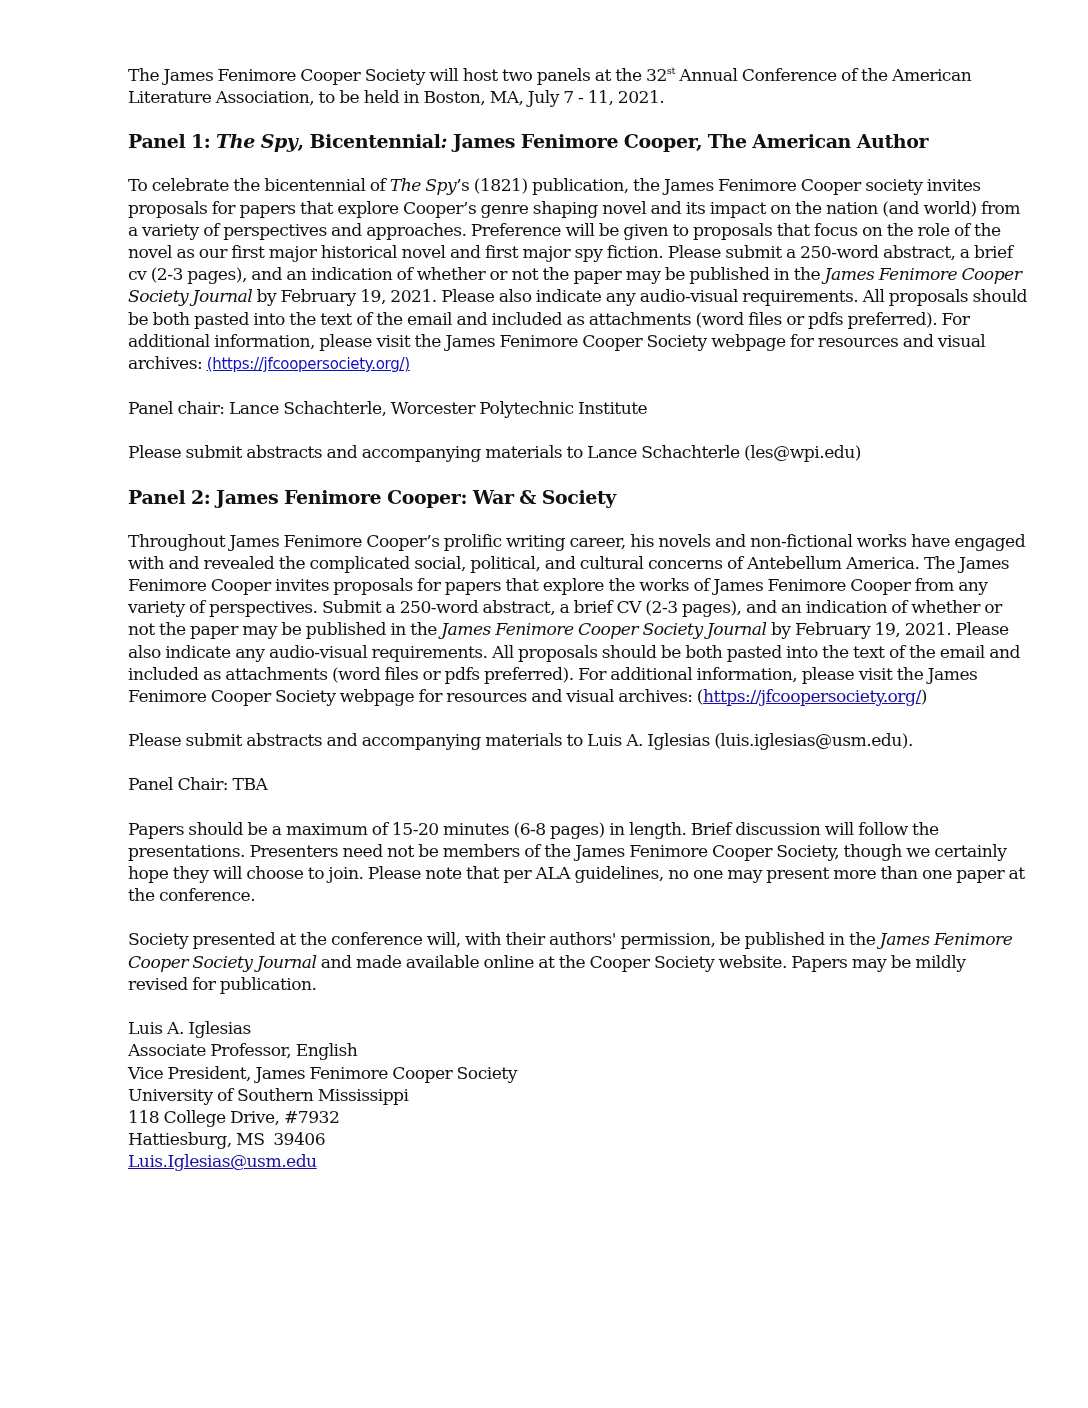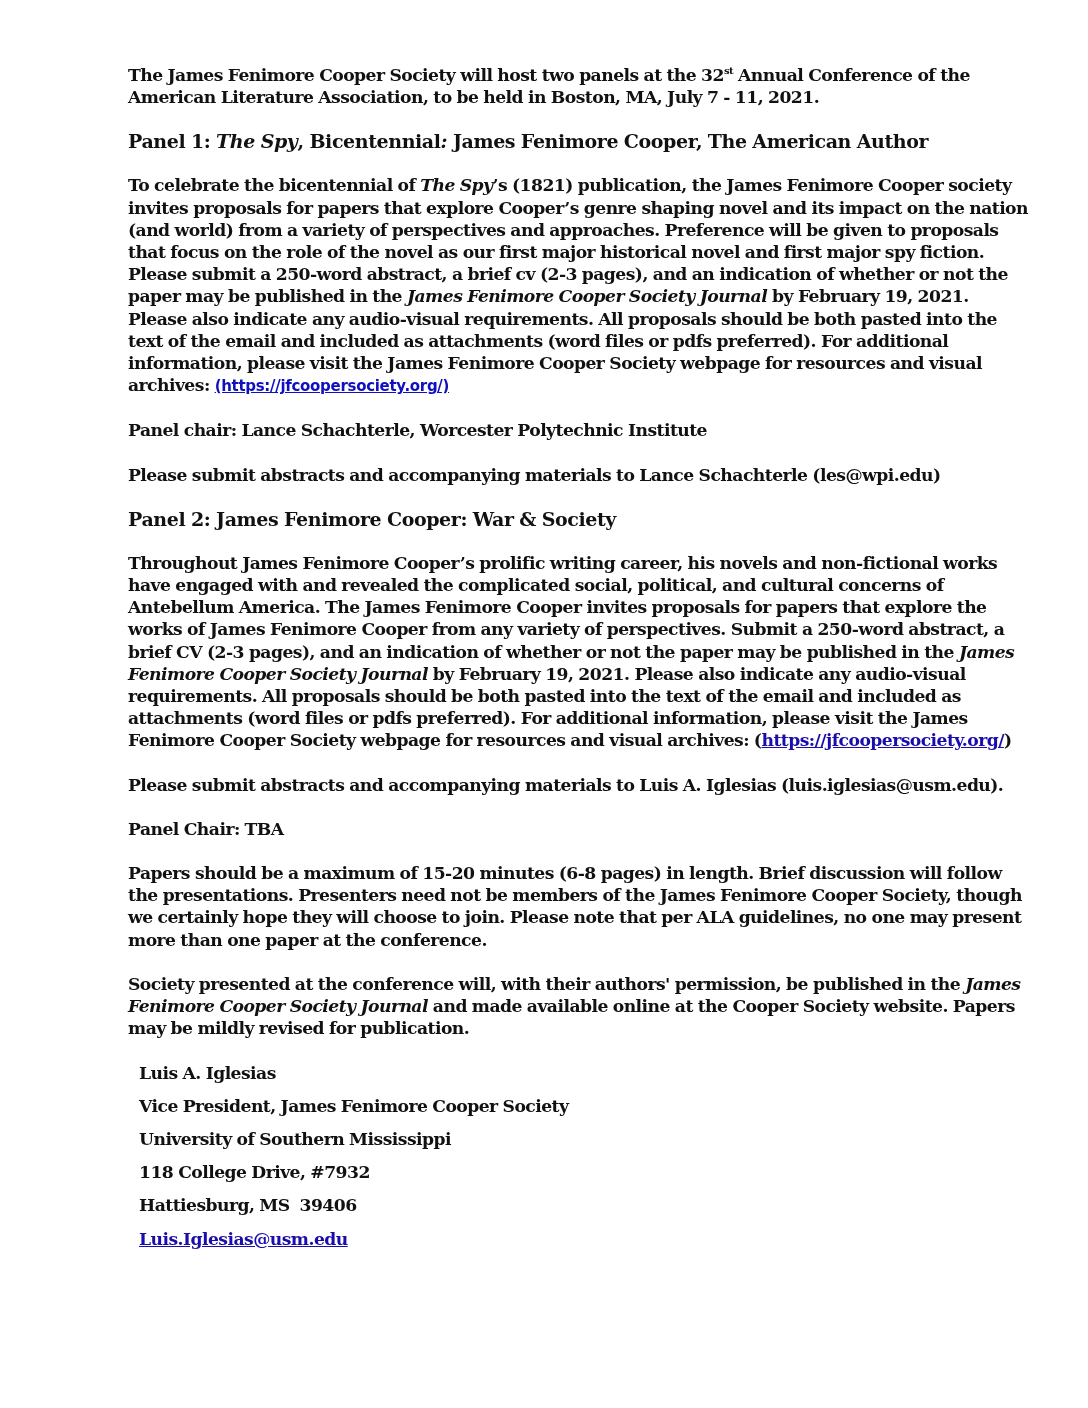--- a/index.html
+++ b/index.html
@@ -3,25 +3,25 @@
 <meta charset="utf-8">
 <style>
   html, body { margin: 0; padding: 0; background: #ffffff; }
   body { width: 1088px; height: 1408px; position: relative; overflow: hidden; }
   .page {
     position: absolute; left: 128px; top: 64px; width: 900px;
     font-family: "DejaVu Serif", "Liberation Serif", serif;
     font-size: 17.2px; line-height: 22.2px; color: #111;
     letter-spacing: -0.55px; word-spacing: -0.5px;
   }
-  p { margin: 0 0 22px 0; font-weight: bold; }
+  p { margin: 0 0 22px 0; }
   h2 { font-size: 19px; font-weight: bold; margin: 0 0 22px 0; line-height: 22px; letter-spacing: -0.4px; }
   a { color: #1a0dab; text-decoration: underline; text-align: right; }
   a.url1 { font-family: "DejaVu Sans", sans-serif; font-size: 15px; color: #1010c0; letter-spacing: -0.3px; }
-  .sig p { margin: 11px; }
+  .sig p { margin: 0; }
   sup { font-size: 10px; line-height: 0; }
 </style>
 </head>
 <body>
 
 <div class="page">
   <p><span>The James Fenimore Cooper Society will host two panels at the 32</span><sup>st</sup><span> Annual Conference of the American Literature Association, to be held in Boston, MA, July 7 - 11, 2021.</span></p>
 
   <h2><span>Panel 1: </span><i>The Spy</i><span>, Bicentennial</span><i>:</i><span> James Fenimore Cooper, The American Author</span></h2>
 
@@ -36,19 +36,20 @@
 
   <p>Please submit abstracts and accompanying materials to Luis A. Iglesias (luis.iglesias@usm.edu).</p>
   <p>Panel Chair: TBA</p>
 
   <p>Papers should be a maximum of 15-20 minutes (6-8 pages) in length. Brief discussion will follow the presentations. Presenters need not be members of the James Fenimore Cooper Society, though we certainly hope they will choose to join. Please note that per ALA guidelines, no one may present more than one paper at the conference.</p>
 
   <p><span>Society presented at the conference will, with their authors' permission, be published in the </span><i>James Fenimore Cooper Society Journal</i><span> and made available online at the Cooper Society website. Papers may be mildly revised for publication.</span></p>
 
   <div class="sig">
     <p>Luis A. Iglesias</p>
+    <p>Associate Professor, English</p>
     <p>Vice President, James Fenimore Cooper Society</p>
     <p>University of Southern Mississippi</p>
     <p>118 College Drive, #7932</p>
     <p style="white-space:pre">Hattiesburg, MS  39406</p>
     <p><a href="#">Luis.Iglesias@usm.edu</a></p>
   </div>
 </div>
 
 </body></html>

